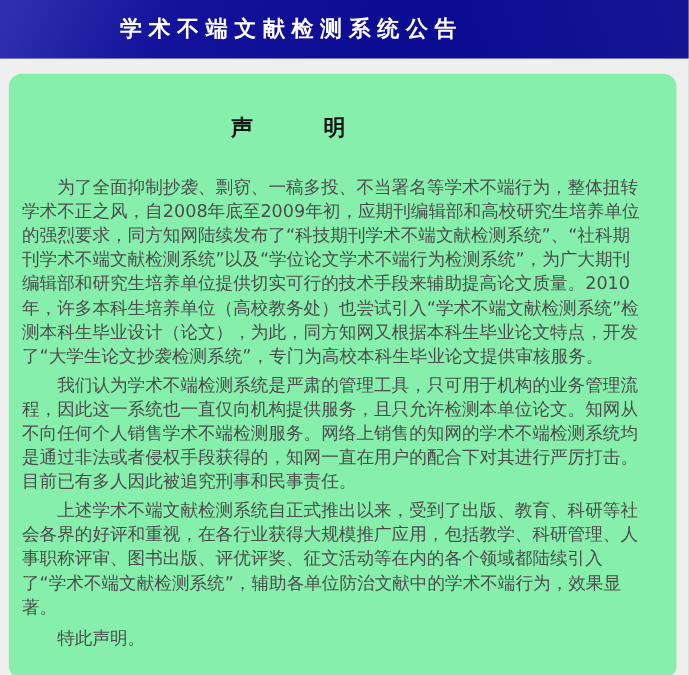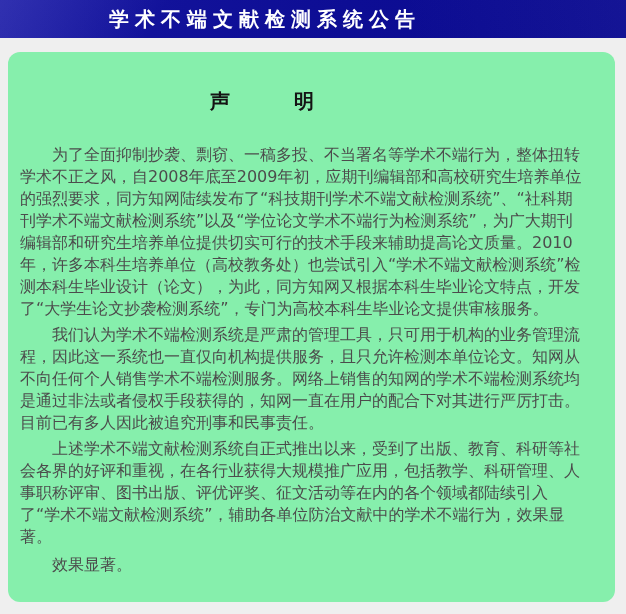--- a/index.html
+++ b/index.html
@@ -8,21 +8,21 @@
   }
   body {
     width: 626px;
     height: 614px;
     overflow: hidden;
     background: #efefef;
     font-family: "DejaVu Sans", sans-serif;
   }
   
   .banner {
-    height: 38px;
+    height: 53px;
     display: flex;
     align-items: center;
     justify-content: center;
     background-color: #0d0d95;
     background-image:
       linear-gradient(118deg, rgba(110,110,215,0.30) 0%, rgba(30,30,160,0.0) 26%),
       linear-gradient(255deg, rgba(90,90,200,0.12) 0%, rgba(20,20,140,0.0) 35%),
       linear-gradient(100deg, #16169f 0%, #0d0d94 55%, #0b0b8e 100%);
   }
   .banner-title {
@@ -80,19 +80,19 @@
 
 <div class="card">
   <h1 class="doc-title">声　　　明</h1>
 
   <p class="para">为了全面抑制抄袭、剽窃、一稿多投、不当署名等学术不端行为，整体扭转学术不正之风，自2008年底至2009年初，应期刊编辑部和高校研究生培养单位的强烈要求，同方知网陆续发布了“科技期刊学术不端文献检测系统”、“社科期刊学术不端文献检测系统”以及“学位论文学术不端行为检测系统”，为广大期刊编辑部和研究生培养单位提供切实可行的技术手段来辅助提高论文质量。2010年，许多本科生培养单位（高校教务处）也尝试引入“学术不端文献检测系统”检测本科生毕业设计（论文），为此，同方知网又根据本科生毕业论文特点，开发了“大学生论文抄袭检测系统”，专门为高校本科生毕业论文提供审核服务。</p>
 
   <p class="para">我们认为学术不端检测系统是严肃的管理工具，只可用于机构的业务管理流程，因此这一系统也一直仅向机构提供服务，且只允许检测本单位论文。知网从不向任何个人销售学术不端检测服务。网络上销售的知网的学术不端检测系统均是通过非法或者侵权手段获得的，知网一直在用户的配合下对其进行严厉打击。目前已有多人因此被追究刑事和民事责任。</p>
 
   <p class="para">上述学术不端文献检测系统自正式推出以来，受到了出版、教育、科研等社会各界的好评和重视，在各行业获得大规模推广应用，包括教学、科研管理、人事职称评审、图书出版、评优评奖、征文活动等在内的各个领域都陆续引入了“学术不端文献检测系统”，辅助各单位防治文献中的学术不端行为，效果显著。</p>
 
-  <p class="para closing">效果显著。</p>
+  <p class="para closing">特此声明。</p>
 
   <div class="signature">
     <div>同方知网数字出版技术股份有限公司</div>
     <div>2019年3月</div>
   </div>
 </div>
 
 </body></html>

